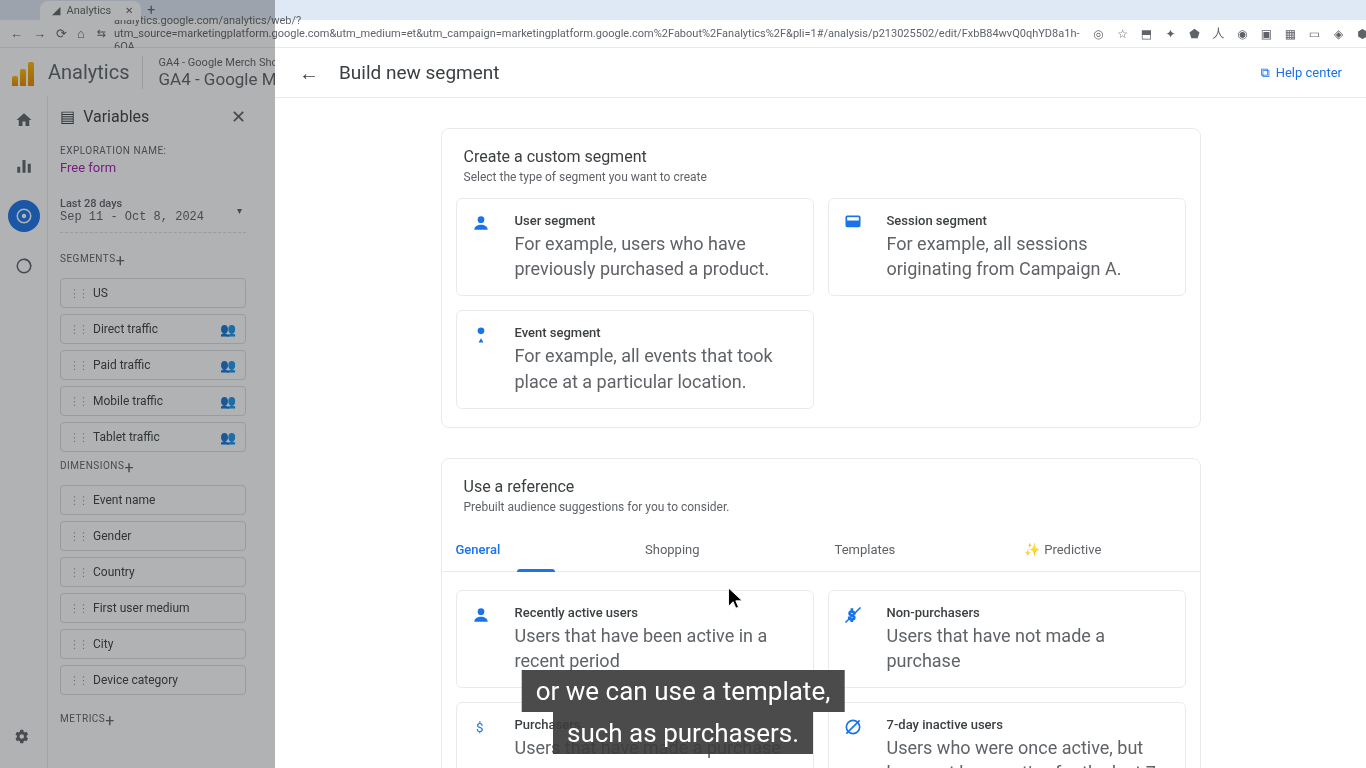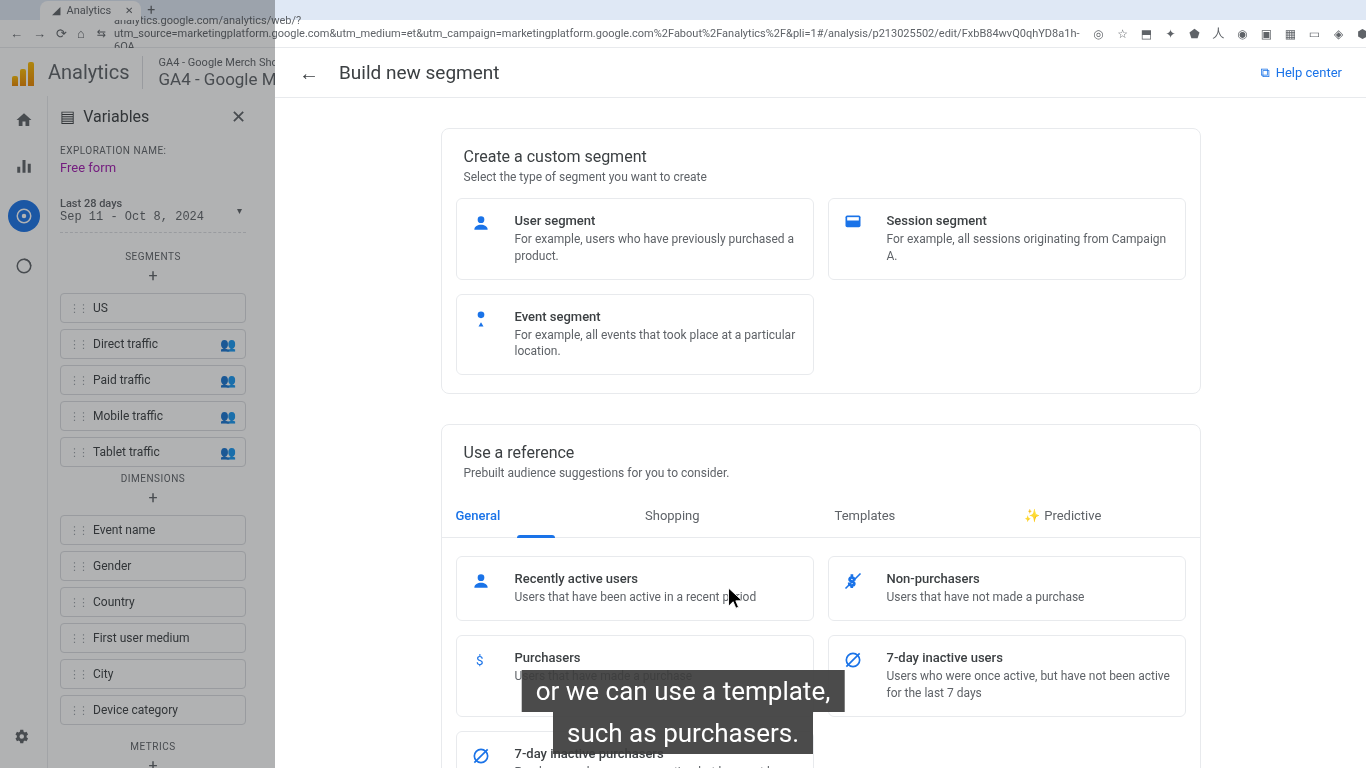--- a/index.html
+++ b/index.html
@@ -38,21 +38,21 @@
     
     .variables { width: 210px; background: #fff; padding: 12px; height: 100%; padding-top: 10px; }
     .var-header { display: flex; align-items: center; justify-content: space-between; margin-bottom: 18px; }
     .var-header-title { display: flex; align-items: center; gap: 8px; font-size: 16px; color: #3c4043; }
     .var-section-label { font-size: 10px; letter-spacing: 0.5px; color: #5f6368; margin-bottom: 4px; }
     .var-value { font-size: 13px; color: #a21caf; margin-bottom: 14px; }
     .date-box { background: transparent; padding: 8px 0; border-bottom: 1px dashed #dadce0; margin-bottom: 18px; position: relative; }
     .date-small { font-size: 11px; color: #5f6368; font-weight: 500; }
     .date-large { font-size: 12px; color: #5f6368; font-family: Liberation Mono, monospace; }
     .date-caret { position: absolute; right: 4px; top: 16px; color: #5f6368; font-size: 10px; }
-    .section-row { display: flex; align-items: center; margin-bottom: 8px; flex-direction: column; }
+    .section-row { display: flex; align-items: center; margin-bottom: 8px; }
     .section-row .plus { color: #5f6368; font-size: 16px; }
     .chip { border: 1px solid #dadce0; border-radius: 4px; padding: 7px 8px; font-size: 12px; color: #3c4043; margin-bottom: 6px; display: flex; align-items: center; gap: 6px; position: relative; }
     .chip .drag { color: #9aa0a6; font-size: 11px; letter-spacing: -2px; }
     .chip .seg-icon { position: absolute; right: 8px; color: #5f6368; font-size: 13px; }
 
     
     .dim-overlay { position: absolute; top: 0; left: 0; width: 275px; height: 768px; background: rgba(32,33,36,0.35); z-index: 20; pointer-events: none; }
 
     
     .modal { position: absolute; top: 48px; left: 275px; right: 0; bottom: 0; background: #fff; z-index: 30; display: flex; flex-direction: column; }
@@ -64,21 +64,21 @@
     .modal-content { width: 760px; margin: 0 auto; }
 
     .section-card { border: 1px solid #e8eaed; border-radius: 8px; margin-bottom: 30px; }
     .section-head { padding: 18px 22px 14px; }
     .sec-title { font-size: 16px; color: #3c4043; margin-bottom: 4px; }
     .sec-sub { font-size: 12px; color: #5f6368; }
     .opt-grid { display: grid; grid-template-columns: 1fr 1fr; gap: 14px; padding: 0 14px 18px; }
     .opt-card { border: 1px solid #e8eaed; border-radius: 6px; padding: 14px; display: flex; gap: 24px; cursor: pointer; }
     .opt-icon { width: 20px; height: 20px; flex-shrink: 0; display: flex; align-items: center; justify-content: center; }
     .opt-title { font-size: 13px; font-weight: 500; color: #3c4043; margin-bottom: 3px; }
-    .opt-sub { font-size: 12px; color: #5f6368; line-height: 1.4; }
+    .opt-sub { font-size: 18px; color: #5f6368; line-height: 1.4; }
 
     .ref-tabs { display: flex; border-bottom: 1px solid #e8eaed; }
     .ref-tab { flex: 1; padding: 14px; font-size: 13px; color: #5f6368; position: relative; cursor: pointer; }
     .ref-tab.active { color: #1a73e8; font-weight: 500; }
     .ref-tab.active::after { content: ''; position: absolute; bottom: -1px; left: 50%; transform: translateX(-50%); width: 38px; height: 3px; background: #1a73e8; border-radius: 3px 3px 0 0; }
     .ref-tab .wand { margin-right: 4px; }
 
     
     .caption { position: absolute; left: 50%; transform: translateX(-50%); background: rgba(60,60,60,0.92); color: #fff; font-size: 26px; padding: 6px 14px; white-space: nowrap; z-index: 100; }
     .cap1 { bottom: 56px; }

